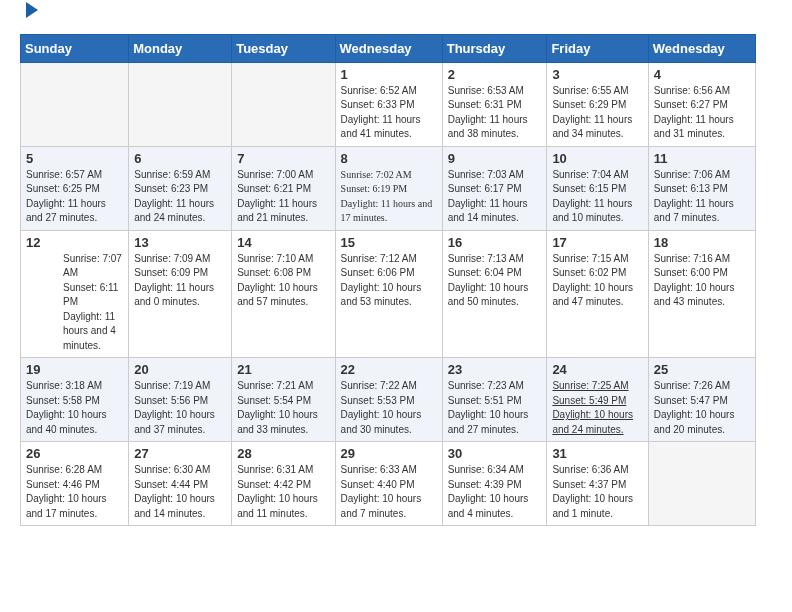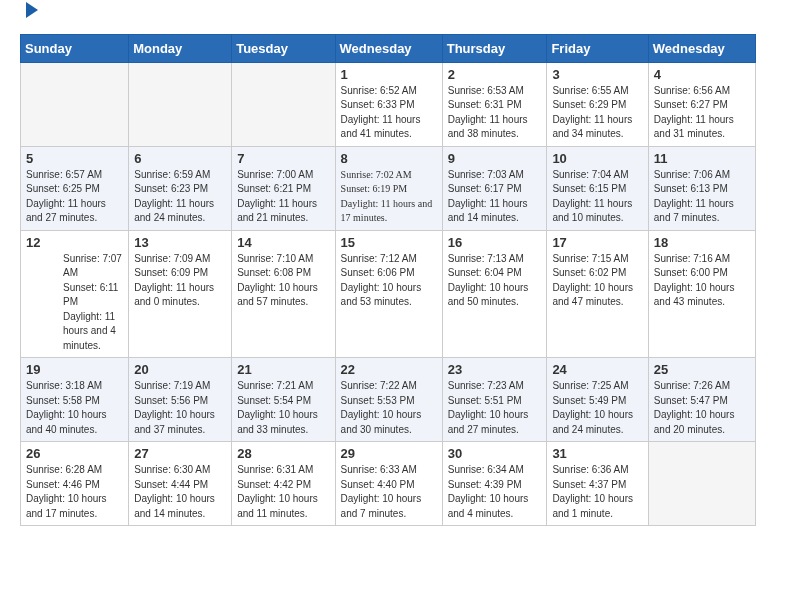--- a/index.html
+++ b/index.html
@@ -269,21 +269,21 @@
 Daylight: 10 hours and 30 minutes.</div>
           </td>
           <td>
             <span class="day-num">23</span>
             <div class="day-info" style="white-space: pre-line;">Sunrise: 7:23 AM
 Sunset: 5:51 PM
 Daylight: 10 hours and 27 minutes.</div>
           </td>
           <td>
             <span class="day-num">24</span>
-            <div class="day-info" style="white-space: pre-line;">Sunrise: 7:25 AM
+            <div class="day-info" style="white-space: pre-line; text-decoration: underline;">Sunrise: 7:25 AM
 Sunset: 5:49 PM
 Daylight: 10 hours and 24 minutes.</div>
           </td>
           <td>
             <span class="day-num">25</span>
             <div class="day-info" style="white-space: pre-line;">Sunrise: 7:26 AM
 Sunset: 5:47 PM
 Daylight: 10 hours and 20 minutes.</div>
           </td>
         </tr>

